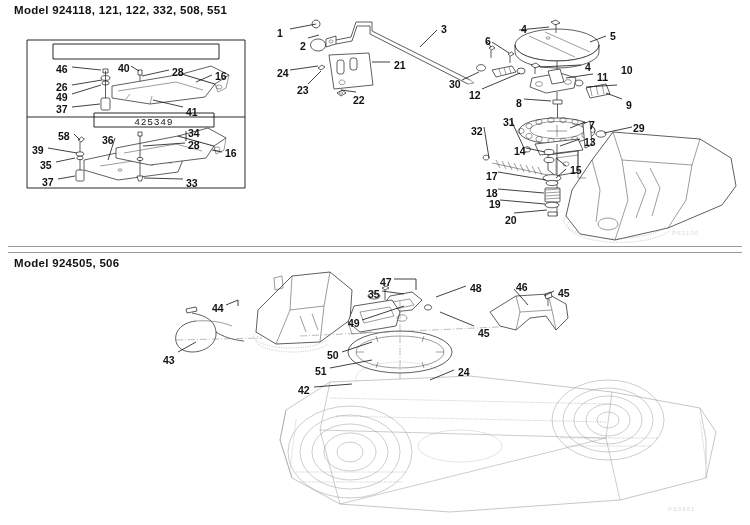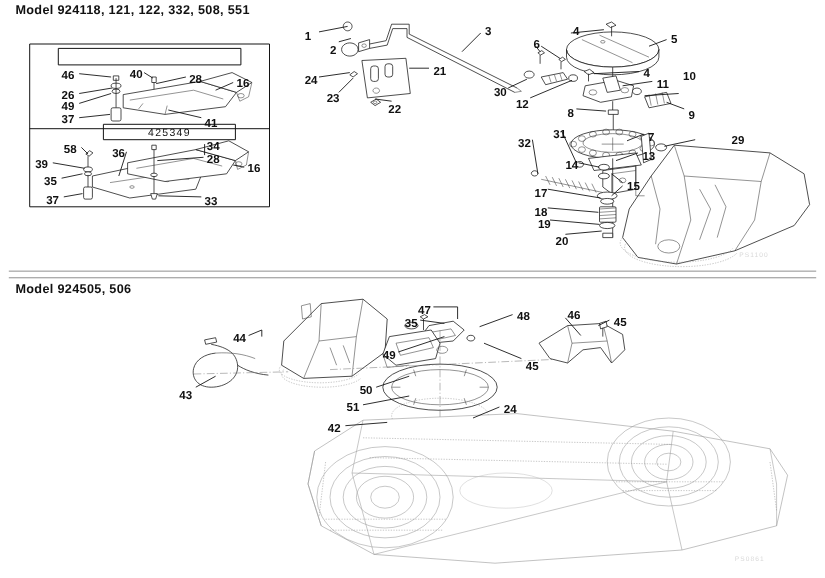--- a/index.html
+++ b/index.html
@@ -462,21 +462,21 @@
       <div class="callout" style="left: 394px; top: 60px;">21</div>
       <div class="callout" style="left: 353px; top: 95px;">22</div>
       <div class="callout" style="left: 449px; top: 79px;">30</div>
       <div class="callout" style="left: 469px; top: 90px;">12</div>
       <div class="callout" style="left: 516px; top: 98px;">8</div>
       <div class="callout" style="left: 626px; top: 100px;">9</div>
       <div class="callout" style="left: 471px; top: 126px;">32</div>
       <div class="callout" style="left: 503px; top: 117px;">31</div>
       <div class="callout" style="left: 589px; top: 120px;">7</div>
       <div class="callout" style="left: 584px; top: 137px;">13</div>
-      <div class="callout" style="left: 633px; top: 123px; margin-left: 32px;">29</div>
+      <div class="callout" style="left: 633px; top: 123px;">29</div>
       <div class="callout" style="left: 514px; top: 146px;">14</div>
       <div class="callout" style="left: 570px; top: 165px;">15</div>
       <div class="callout" style="left: 486px; top: 171px;">17</div>
       <div class="callout" style="left: 486px; top: 188px;">18</div>
       <div class="callout" style="left: 489px; top: 199px;">19</div>
       <div class="callout" style="left: 505px; top: 215px;">20</div>
       <div class="callout" style="left: 212px; top: 303px;">44</div>
       <div class="callout" style="left: 380px; top: 277px;">47</div>
       <div class="callout" style="left: 368px; top: 289px;">35</div>
       <div class="callout" style="left: 470px; top: 283px;">48</div>

